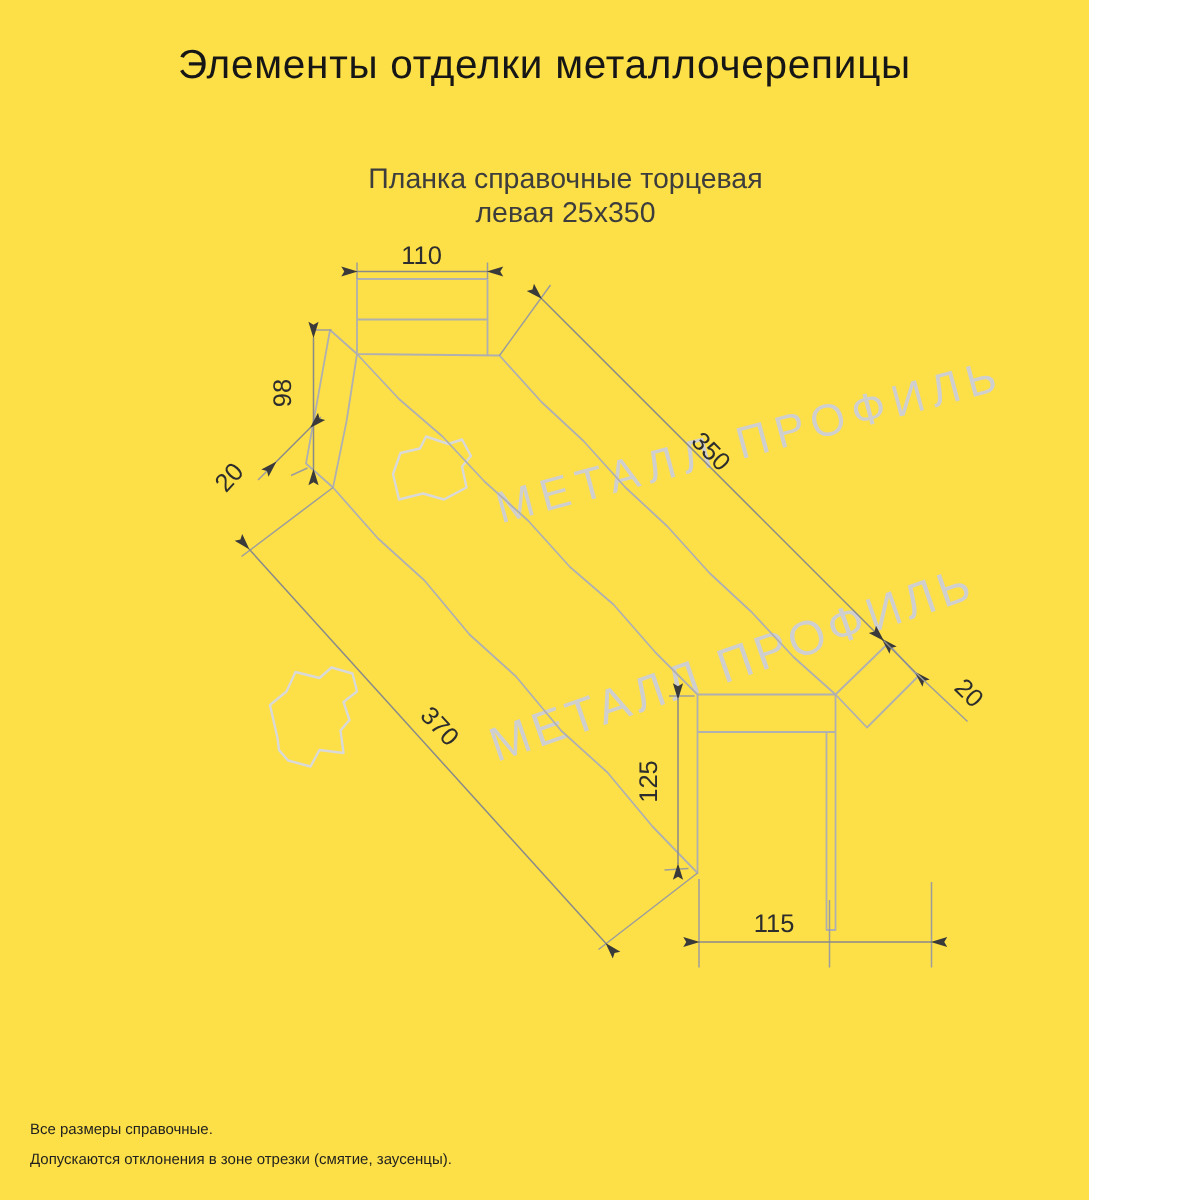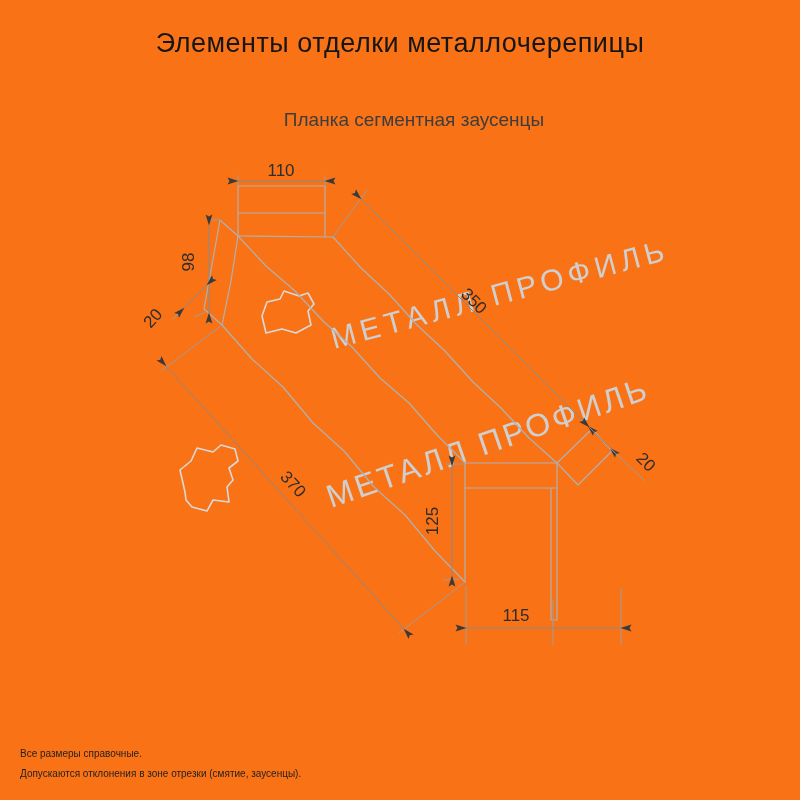--- a/index.html
+++ b/index.html
@@ -1,16 +1,16 @@
 <!DOCTYPE html>
 <html><head>
 <meta charset="utf-8">
 <style>
   html,body{margin:0;padding:0;background:#ffffff;}
-  .page{position:relative;width:800px;height:800px;background:#f97316;overflow:hidden;
+  .page{position:relative;width:726px;height:800px;background:#fde047;overflow:hidden;
         font-family:"Liberation Sans", sans-serif;}
   .title{position:absolute;top:28px;left:0;right:0;text-align:center;
          font-size:27px;color:#161616;letter-spacing:0.5px;}
   .subtitle{position:absolute;top:108px;left:0;right:0;margin-left:28px;text-align:center;
             font-size:19px;line-height:23px;color:#3d3d3d;}
   .footer{position:absolute;left:20px;top:744px;font-size:10px;line-height:20px;color:#1f1f1f;}
   svg{position:absolute;left:0;top:0;}
   .part{fill:none;stroke:#b0b0b0;stroke-width:1.2;stroke-linejoin:round;stroke-linecap:round;}
   .ext{fill:none;stroke:#9d9d9d;stroke-width:1;}
   .dim{fill:none;stroke:#8a8a8a;stroke-width:1;}
@@ -19,21 +19,22 @@
   .cloud{fill:none;stroke:#d9d9d9;stroke-width:1.6;stroke-linejoin:round;}
 </style>
 </head>
 <body>
 
 <div class="page">
 
   <div class="title">Элементы отделки металлочерепицы</div>
 
   <div class="subtitle">
-    <div>Планка сегментная заусенцы</div>
+    <div>Планка справочные торцевая</div>
+    <div>левая 25х350</div>
   </div>
 
   <svg width="800" height="800" viewBox="0 0 800 800">
     <defs>
       <marker id="ah" markerWidth="14" markerHeight="10" refX="0.5" refY="0" orient="auto-start-reverse" markerUnits="userSpaceOnUse" viewBox="-1 -5 14 10">
         <path d="M0,0 L11,3.4 L9,0 L11,-3.4 Z" fill="#3a3a3a"></path>
       </marker>
     </defs>
 
     <g>

